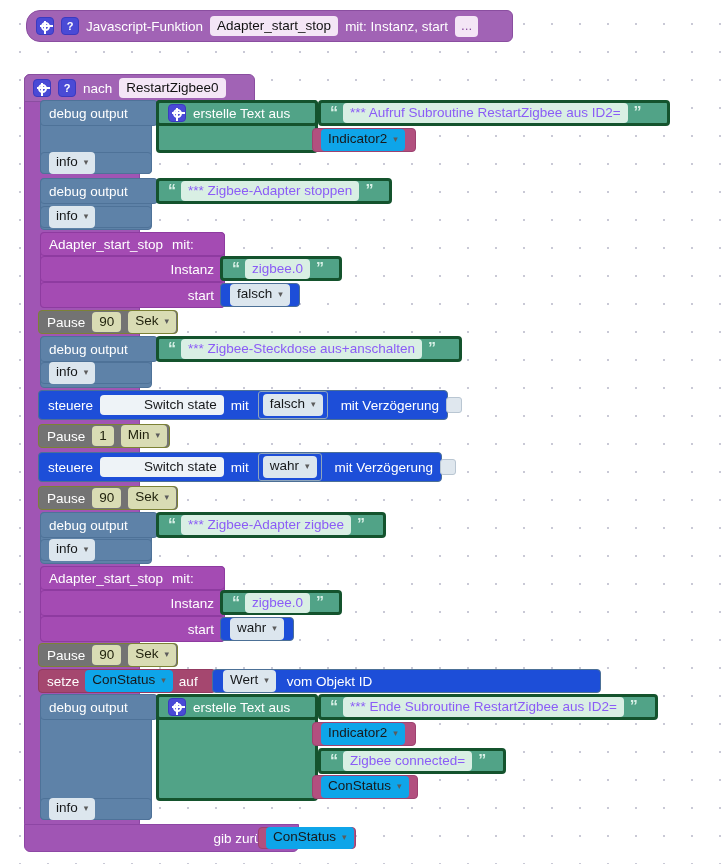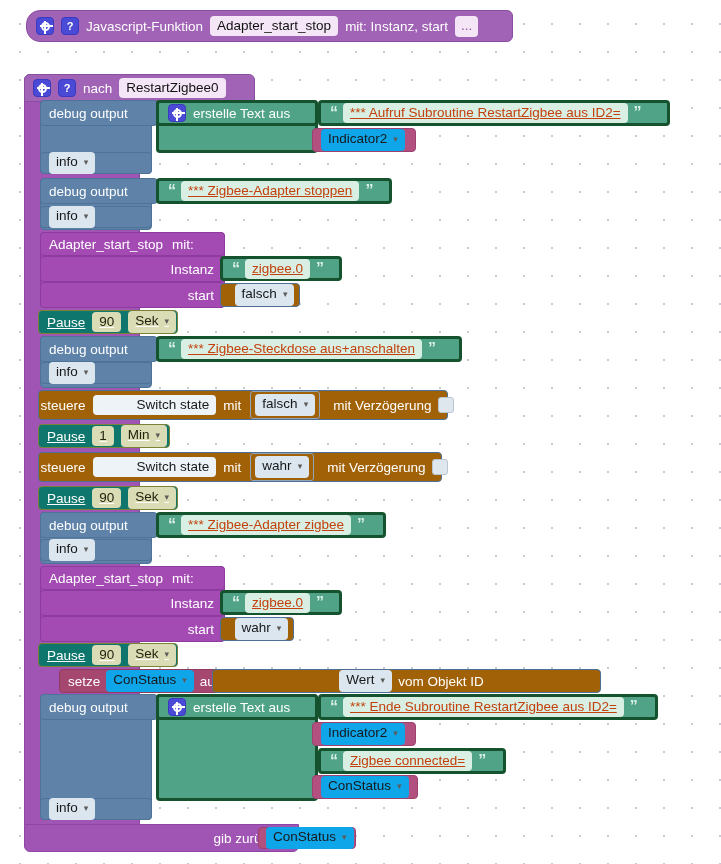--- a/index.html
+++ b/index.html
@@ -19,31 +19,31 @@
 
   
   .blk{position:absolute;box-sizing:border-box;border-radius:4px;
        color:#fff;white-space:nowrap;display:flex;align-items:center;}
   .row{display:flex;align-items:center;gap:6px;}
 
   .c-hat      {background:#a163b5;border:1px solid #8a4ea0;}
   .c-purple   {background:#a055b4;border:1px solid #8d46a4;}
   .c-proc     {background:#a44bb3;border:1px solid #8e3ba0;}
   .c-debug    {background:#5e82a8;border:1px solid #4e7298;}
-  .c-blue     {background:#a16207;border:1px solid #4c7096;justify-content:center;}
+  .c-blue     {background:#1d4ed8;border:1px solid #4c7096;}
   .c-green    {background:#51a387;border:3px solid #14532d;}
-  .c-olive    {background:#0f766e;border:1px solid #7c8235;text-decoration:underline;}
-  .c-crimson  {background:#a5476f;border:1px solid #933a61;margin-left:21px;}
+  .c-olive    {background:#737373;border:1px solid #7c8235;}
+  .c-crimson  {background:#a5476f;border:1px solid #933a61;}
   .c-pinkvar  {background:#b2507f;border:1px solid #9d4270;}
 
   
   .fld{display:inline-block;border-radius:4px;padding:1px 7px 2px;line-height:17px;
        font-size:13.5px;color:#111;background:#f0e4f3;}
   .fld-name{background:#f4e6f6;}
-  .fld-txt{background:#d9efe4;color:#c2410c;text-decoration:underline;}
+  .fld-txt{background:#d9efe4;color:#8b5cf6;}
   .fld-grey{background:#dce6ee;color:#16181a;}
   .fld-olive{background:#d9dcb4;color:#23240f;}
   .fld-pink{background:#0ea5e9;color:#18181a;}
   .fld-white{background:#eef3f7;color:#16181a;padding-left:44px;}
   .drop::after{content:"▾";font-size:9px;color:#5c5c5c;margin-left:6px;position:relative;top:-1px;}
 
   .lbl{color:#fff;font-size:13.5px;}
 
   
   .ico{width:16px;height:16px;border-radius:4px;background:#4a4ad6;
@@ -283,21 +283,21 @@
   </div>
 
   <div class="blk c-crimson" style="left:38px;top:669px;width:178px;height:24px;padding-left:8px;">
     <div class="row" style="gap:6px;">
       <span class="lbl">setze</span>
       <span class="fld fld-pink drop">ConStatus</span>
       <span class="lbl">auf</span>
     </div>
   </div>
   <div class="blk c-blue" style="left:212px;top:669px;width:389px;height:24px;padding-left:10px;">
-    <div class="row" style="gap:6px;">
+    <div class="row" style="gap:11px;">
       <span class="fld fld-grey drop">Wert</span>
       <span class="lbl">vom Objekt ID</span>
     </div>
   </div>
 
   <div class="blk c-debug" style="left:40px;top:694px;width:112px;height:126px;display:block;"></div>
   <div class="blk c-debug" style="left:40px;top:694px;width:118px;height:26px;padding-left:8px;">
     <span class="lbl">debug output</span>
   </div>
   <div class="blk c-debug" style="left:40px;top:798px;width:112px;height:22px;padding-left:8px;">

